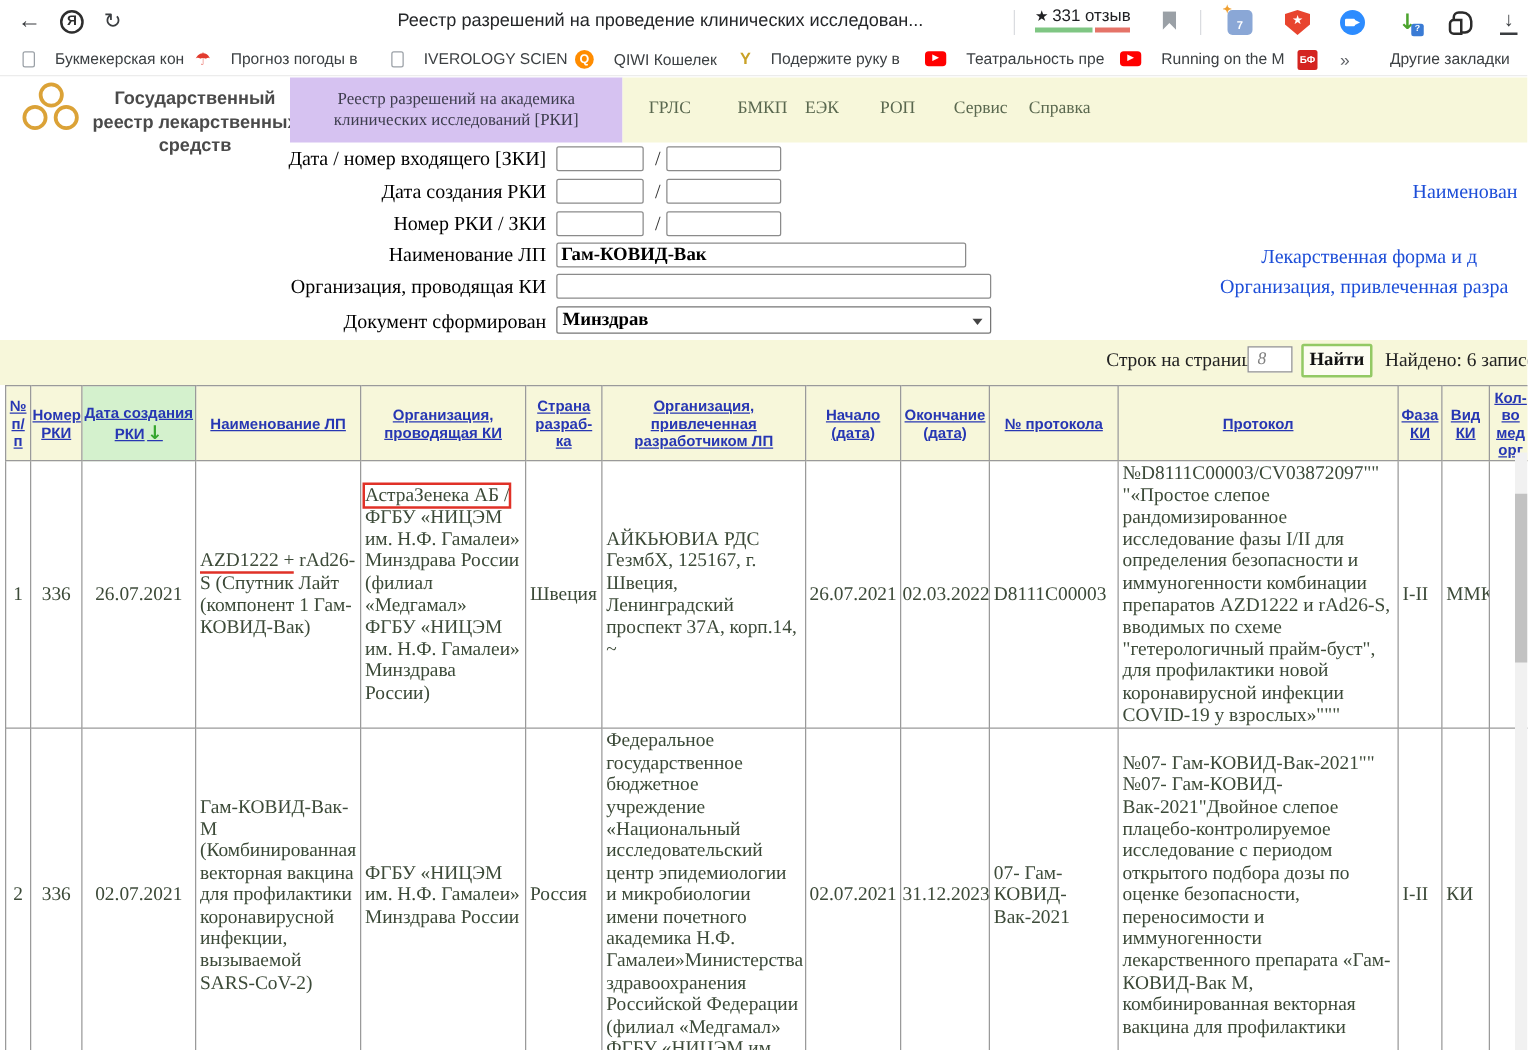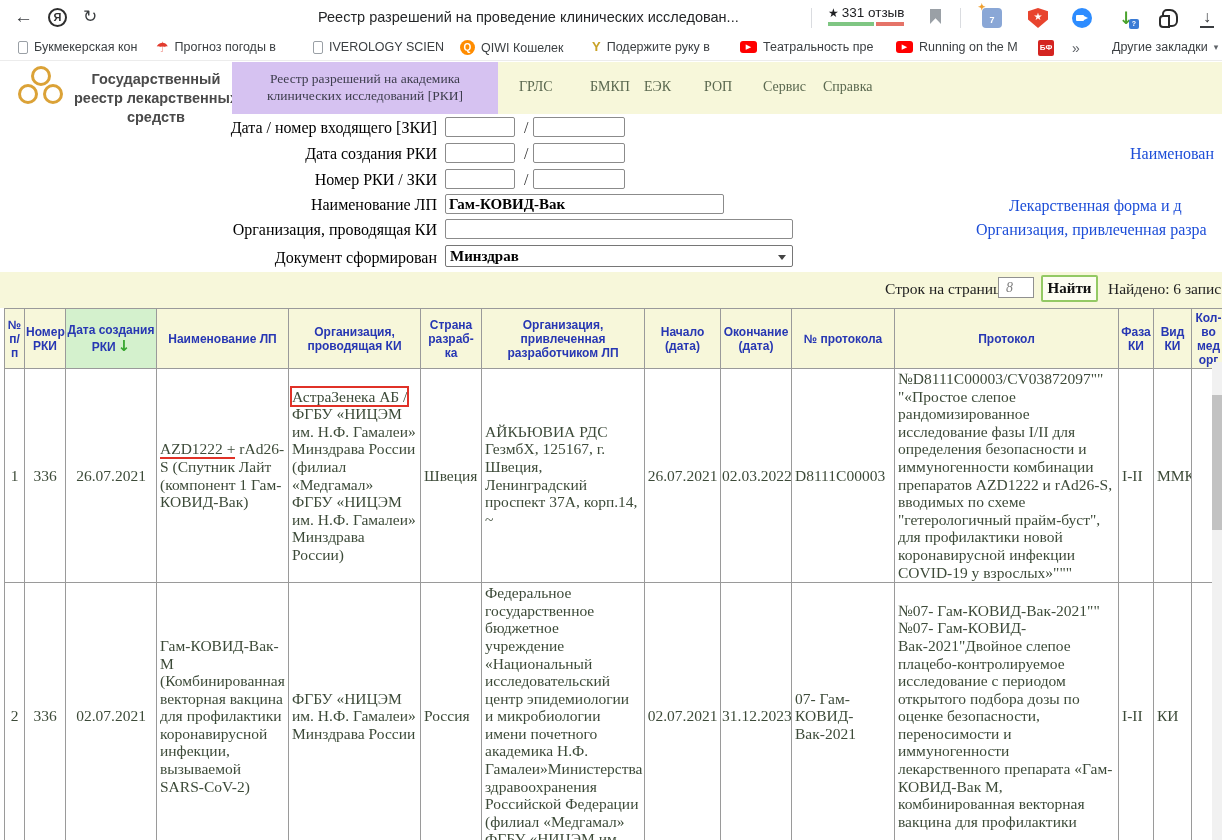--- a/index.html
+++ b/index.html
@@ -41,21 +41,21 @@
   .ext-sf .q { position:absolute; right:-3px; bottom:-1px; width:10px; height:10px; background:#3a7bd5;
                color:#fff; font:bold 7px/10px "Liberation Sans",sans-serif; text-align:center; border-radius:2px; }
   .ext-hand { border:2px solid #2b2b2b; border-radius:5px 8px 6px 5px; }
   .ext-hand:after { content:""; position:absolute; left:-5px; top:4px; width:7px; height:9px;
                     border:2px solid #2b2b2b; border-radius:4px 0 0 4px; background:#fff; }
   .ext-dl { color:#3a3d40; font-size:16px; line-height:18px; text-align:center; border-bottom:2px solid #3a3d40; width:14px; }
 
   
   .bmbar { position:absolute; left:0; top:36px; width:1222px; height:25px; background:#fff;
            border-bottom:1px solid #ececec; }
-  .bm { position:absolute; top:4px; display:flex; align-items:center; gap:6px;
+  .bm { position:absolute; top:4px; display:flex; align-items:center; gap:16px;
         font-size:12.5px; color:#3c4043; white-space:nowrap; }
   .pgicon { width:10px; height:13px; border:1.5px solid #9aa0a6; border-radius:2px; }
   .umbr { color:#e23b2e; font-size:14px; line-height:14px; }
   .qiwi { width:15px; height:15px; background:#ff8c00; border-radius:50%; color:#fff;
           font:bold 10px/15px "Liberation Sans",sans-serif; text-align:center; }
   .yhand { color:#c9a227; font:bold 13px/14px "Liberation Sans",sans-serif; }
   .ytico { width:17px; height:12px; background:#f00; border-radius:3px; color:#fff; font-size:7px;
            line-height:12px; text-align:center; }
   .bfico { width:16px; height:16px; background:#d42420; border-radius:2px; color:#fff;
            font:bold 8px/16px "Liberation Sans",sans-serif; text-align:center; }
@@ -92,21 +92,21 @@
   .rppinput { position:absolute; left:998px; top:5px; width:36px; height:21px; border:1px solid #909090;
               background:#fff; font:italic 14px "Liberation Serif",serif; color:#808080; padding-left:7px; }
   .findbtn { position:absolute; left:1041px; top:3px; width:57px; height:27px; background:#fdfdf2;
              border:2px solid #93c964; border-radius:2px; font:bold 15px "Liberation Serif",serif; color:#111;
              text-align:center; line-height:23px; cursor:pointer; }
   .found { position:absolute; left:1108px; top:8px; font:15.5px "Liberation Serif",serif; color:#222; white-space:nowrap; }
 
   
   table.results { position:absolute; left:4px; top:308px; width:1221px; border-collapse:collapse; table-layout:fixed; }
   .results th { border:1px solid #9a9a9a; background:#f7f7da; color:#2737b3; vertical-align:middle;
-                font:bold 12px/14px "Liberation Sans",sans-serif; text-align:center; padding:1px; height:60px; }
+                font:bold 12px/14px "Liberation Sans",sans-serif; text-align:center; padding:1px; height:60px;text-decoration:underline; }
   .results th.sorted { background:#d4f1cd; }
   .results th.brk { word-break:break-all; }
   .sortarrow { color:#36a62e; font:bold 15px "DejaVu Sans",sans-serif; margin-left:2px; }
   .results td { border:1px solid #9a9a9a; vertical-align:middle; color:#3c4a38;
                 font:15.5px/17.6px "Liberation Serif",serif; padding:1px 3px; overflow:hidden; }
   .results td.c { text-align:center; padding:1px 1px; }
   tr.r1 td { height:213px; }
   .ul-red { border-bottom:2.5px solid #e03127; }
   .box-red { outline:2px solid #e03127; }
 
@@ -207,21 +207,21 @@
 <input class="inp" style="left: 445px; top: 143px; width: 70px;">
 <span class="slash" style="left:524px;top:145px;">/</span>
 <input class="inp" style="left: 533px; top: 143px; width: 92px;">
 
 <div class="flabel" style="top:171px;">Номер РКИ / ЗКИ</div>
 <input class="inp" style="left: 445px; top: 169px; width: 70px;">
 <span class="slash" style="left:524px;top:171px;">/</span>
 <input class="inp" style="left: 533px; top: 169px; width: 92px;">
 
 <div class="flabel" style="top:196px;">Наименование ЛП</div>
-<input class="inp bold" style="left: 445px; top: 194px; width: 279px;" value="Гам-КОВИД-Вак">
+<input class="inp bold" style="left: 445px; top: 194px; width: 328px;" value="Гам-КОВИД-Вак">
 
 <div class="flabel" style="top:221px;">Организация, проводящая КИ</div>
 <input class="inp" style="left: 445px; top: 219px; width: 348px;">
 
 <div class="flabel" style="top:249px;">Документ сформирован</div>
 <div class="selbox">
   <span>Минздрав</span>
   <span class="tri"></span>
 </div>
 

